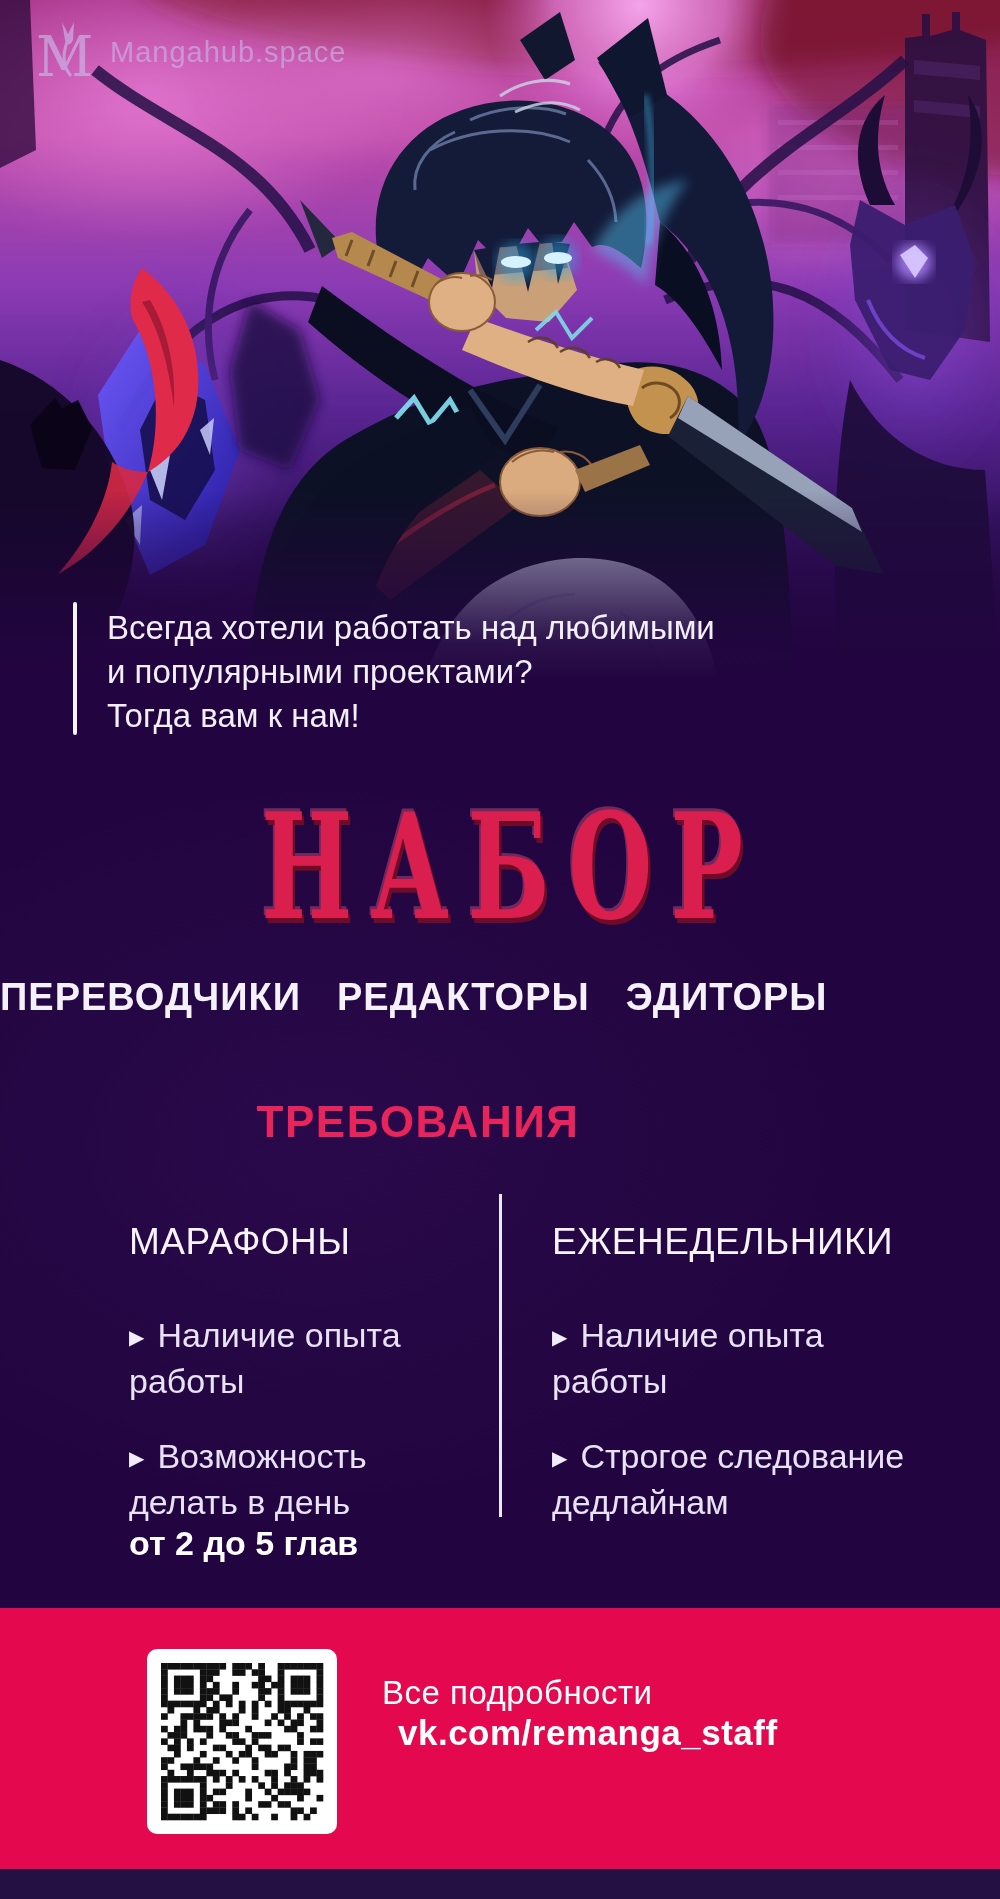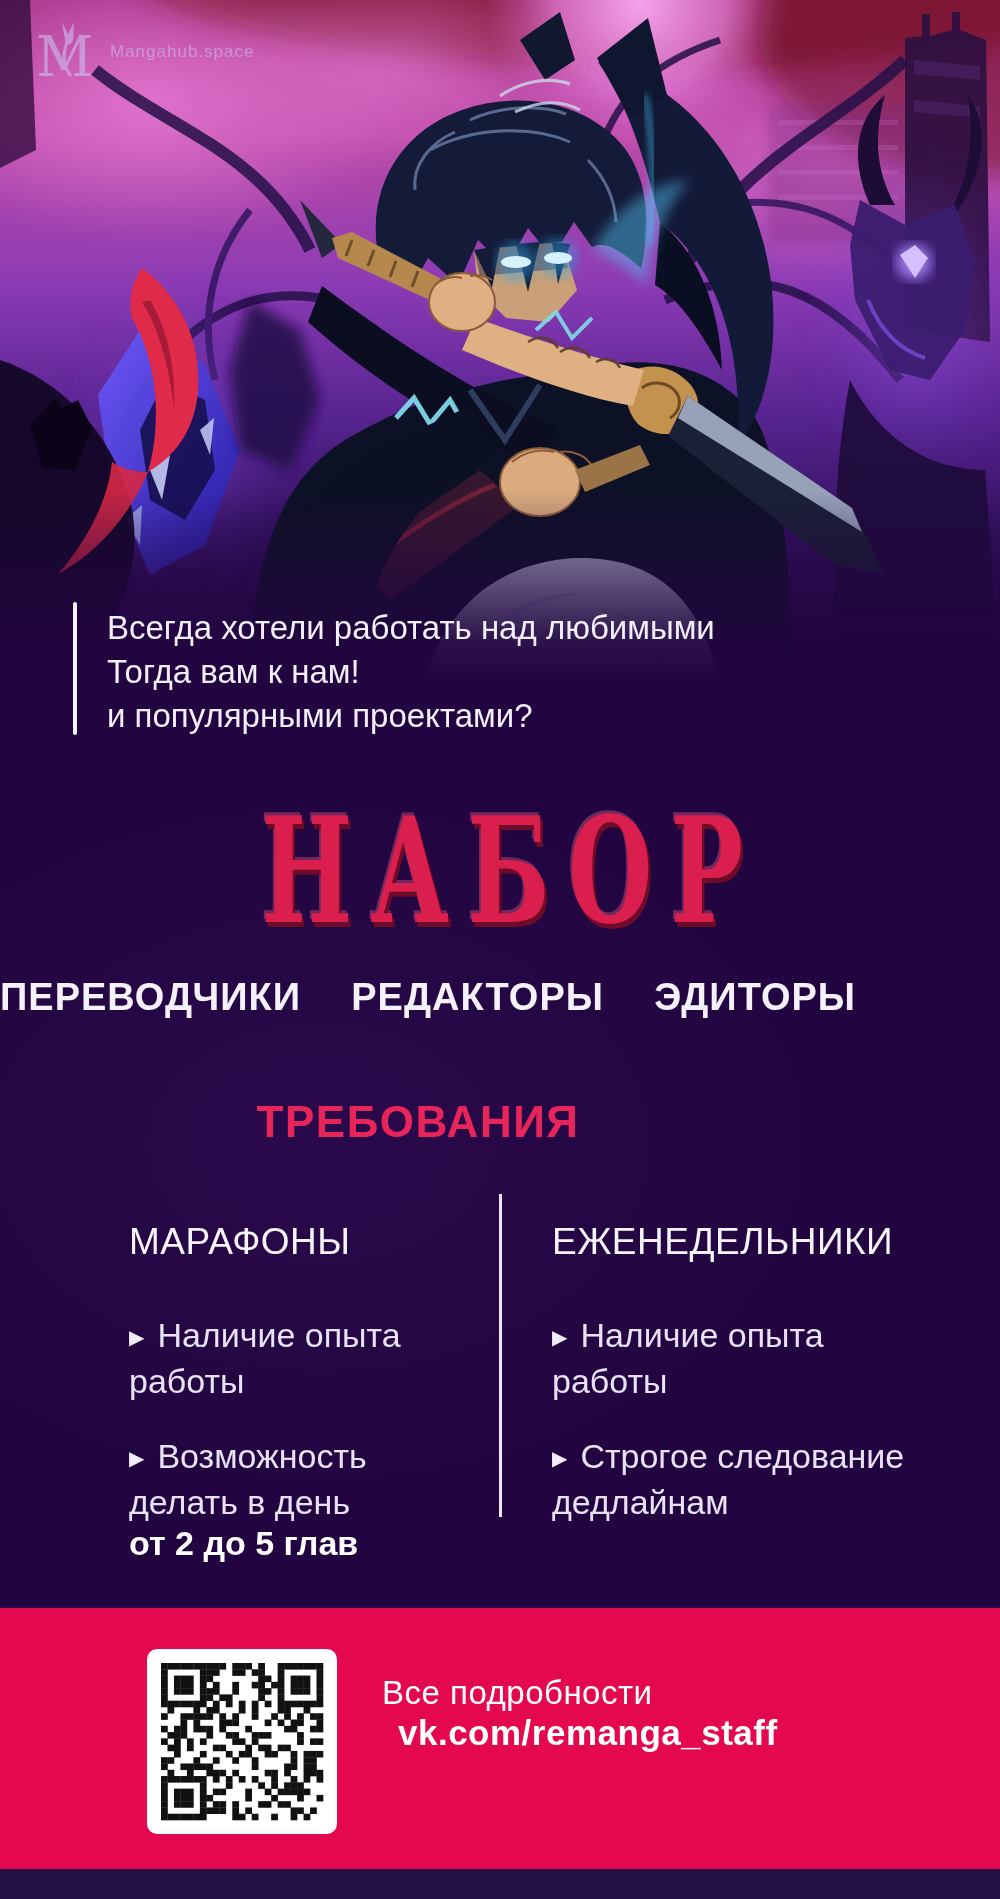--- a/index.html
+++ b/index.html
@@ -8,37 +8,37 @@
     background:#220540;overflow:hidden;
     font-family:"Liberation Sans",sans-serif;
   }
   
   .hero{position:absolute;left:0;top:0;width:1000px;height:680px;}
   .mid-glow{position:absolute;left:0;top:640px;width:1000px;height:968px;
     background:radial-gradient(ellipse 750px 520px at 32% 52%, rgba(70,24,110,.22), rgba(34,5,64,0) 70%);}
   
   .watermark{position:absolute;left:36px;top:18px;display:flex;align-items:center;z-index:5;opacity:.62;}
   .wm-logo{width:60px;height:68px;}
-  .wm-text{margin-left:14px;font-size:17px;letter-spacing:1px;color:#c9b8e8;font-weight:400;}
+  .wm-text{margin-left:14px;font-size:29px;letter-spacing:1px;color:#c9b8e8;font-weight:400;}
   
   .intro{position:absolute;left:0;top:0;width:1000px;z-index:4;}
   .intro-bar{position:absolute;left:73px;top:602px;width:4px;height:133px;background:#f5f2fa;border-radius:2px;}
   .intro-text{position:absolute;left:107px;top:606px;font-size:33px;line-height:44px;color:#f3effa;font-weight:400;}
   
   .title-wrap{position:absolute;left:0;top:792px;width:1000px;height:148px;
-    display:flex;align-items:flex-end;justify-content:center;z-index:4;}
+    display:flex;align-items:center;justify-content:center;z-index:4;}
   .title-text{
     font-family:"DejaVu Serif",serif;font-weight:700;font-size:118px;
     letter-spacing:22px;color:#da1e4d;position:relative;left:11px;
     transform:scale(.82,1.24);
     text-shadow:3px 4px 0 #6e0c28, -2px -2px 0 rgba(255,110,145,.35);
     white-space:nowrap;
   }
   
-  .roles{position:absolute;left:0;top:976px;width:856px;display:flex;justify-content:space-between;gap:36px;z-index:4;}
+  .roles{position:absolute;left:0;top:976px;width:856px;display:flex;justify-content:flex-start;gap:36px;z-index:4;}
   .role{font-size:38px;font-weight:700;letter-spacing:1px;color:#f5f1fa;white-space:nowrap;}
   
   .req-heading{position:absolute;left:0;top:1097px;width:836px;text-align:center;
     font-size:44px;font-weight:700;letter-spacing:1.5px;color:#e8255a;z-index:4;}
   .col-divider{position:absolute;left:499px;top:1194px;width:3px;height:323px;background:#ece7f5;z-index:4;}
   .column{position:absolute;top:1221px;z-index:4;}
   .column.left{left:129px;width:352px;}
   .column.right{left:552px;width:440px;}
   .col-title{font-size:37px;font-weight:400;letter-spacing:.5px;color:#f6f3fb;}
   .item{font-size:34px;line-height:41px;color:#e9e2f4;font-weight:400;}
@@ -252,22 +252,22 @@
       <path d="M26 4 L32 16 L38 4 L37 22 C34 28 30 28 29 22 Z" fill="#cdbcec"></path>
       <path d="M31 24 C26 38 28 50 35 58" stroke="#cdbcec" stroke-width="3" fill="none"></path>
     </svg>
     <div class="wm-text">Mangahub.space</div>
   </div>
 
   <div class="intro">
     <div class="intro-bar"></div>
     <div class="intro-text">
       <div>Всегда хотели работать над любимыми</div>
+      <div>и популярными проектами?</div>
       <div>Тогда вам к нам!</div>
-      <div>и популярными проектами?</div>
     </div>
   </div>
 
   <div class="title-wrap">
     <div class="title-text">НАБОР</div>
   </div>
 
   <div class="roles">
     <span class="role">ПЕРЕВОДЧИКИ</span>
     <span class="role">РЕДАКТОРЫ</span>

